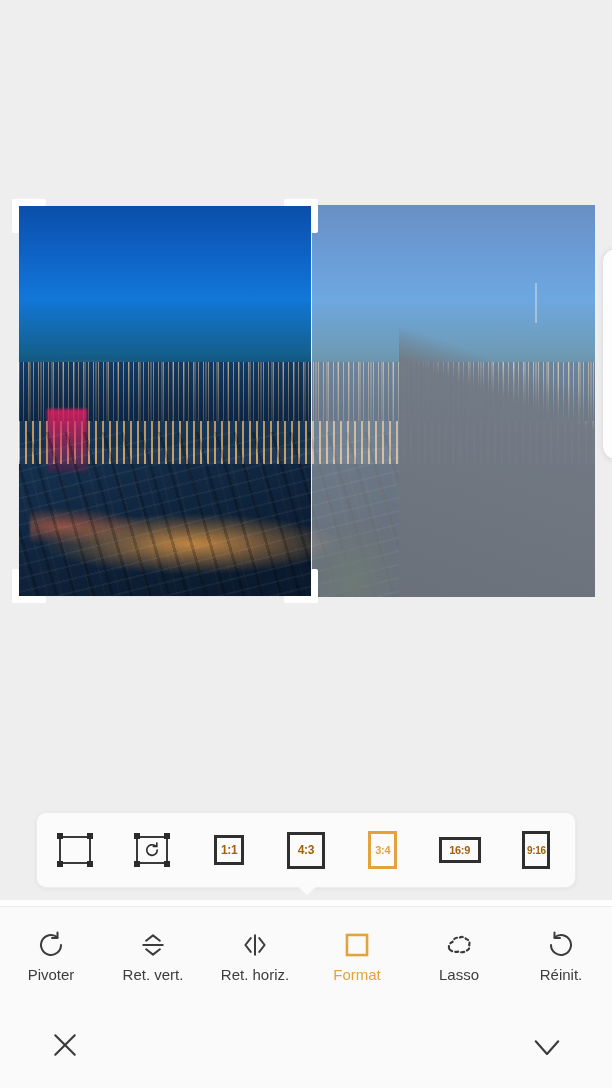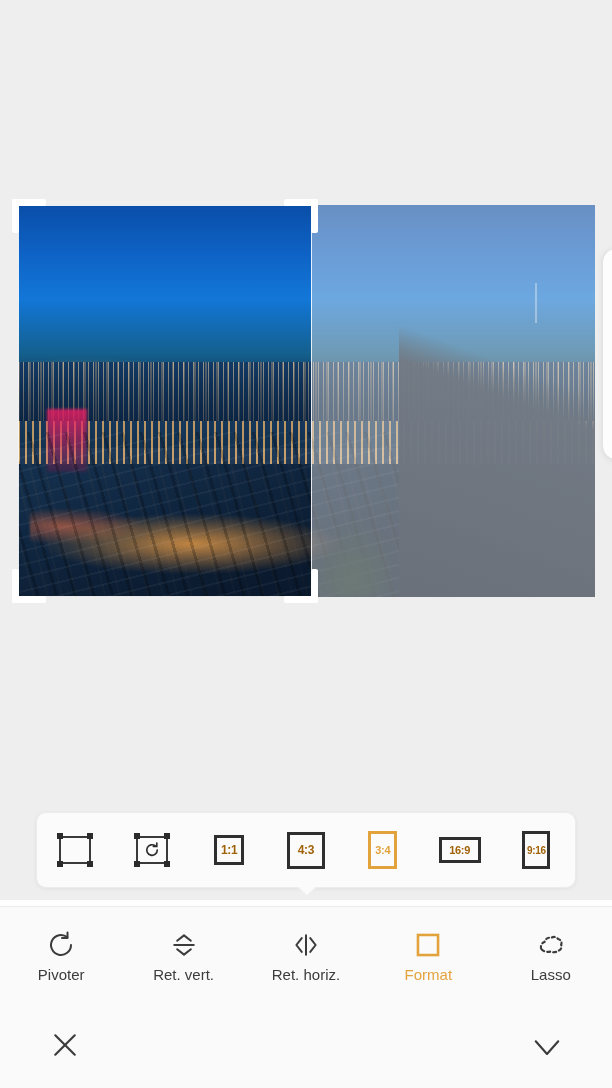--- a/index.html
+++ b/index.html
@@ -476,20 +476,29 @@
 
   <button class="tool">
     <span class="glyph">
       <svg width="30" height="30" viewBox="0 0 24 24" fill="none" stroke="currentColor" stroke-width="1.7" stroke-linecap="round" stroke-dasharray="2.4 2.4">
         <path d="M4.2 15.2c-.9-2.6.5-5 2.6-5.6.5-2.4 3-3.9 5.4-3.3 1.6-1.3 4.3-.9 5.4.9 2.3.4 3.4 2.7 2.5 4.6.9 1.9-.2 4.2-2.3 4.8-1.7 1.4-4.5 1.6-6.4.7-2.4.6-5.7-.1-7.2-2.1z"></path>
       </svg>
     </span>
     <span class="tool-label">Lasso</span>
   </button>
 
+  <button class="tool">
+    <span class="glyph">
+      <svg width="30" height="30" viewBox="0 0 24 24" fill="none" stroke="currentColor" stroke-width="1.6" stroke-linecap="round" stroke-linejoin="round">
+        <path d="M4 12a8 8 0 1 0 2.9-6.2"></path>
+        <path d="M6.8 1.9v4.4h4.4"></path>
+      </svg>
+    </span>
+    <span class="tool-label">Réinit.</span>
+  </button>
 </div>
 
 <div id="confirm-bar">
   <button class="confirm-btn">
     <span>
       <svg width="36" height="36" viewBox="0 0 24 24" fill="none" stroke="currentColor" stroke-width="1.4" stroke-linecap="round">
         <path d="M5.5 5.5 18.5 18.5"></path>
         <path d="M18.5 5.5 5.5 18.5"></path>
       </svg>
     </span>

